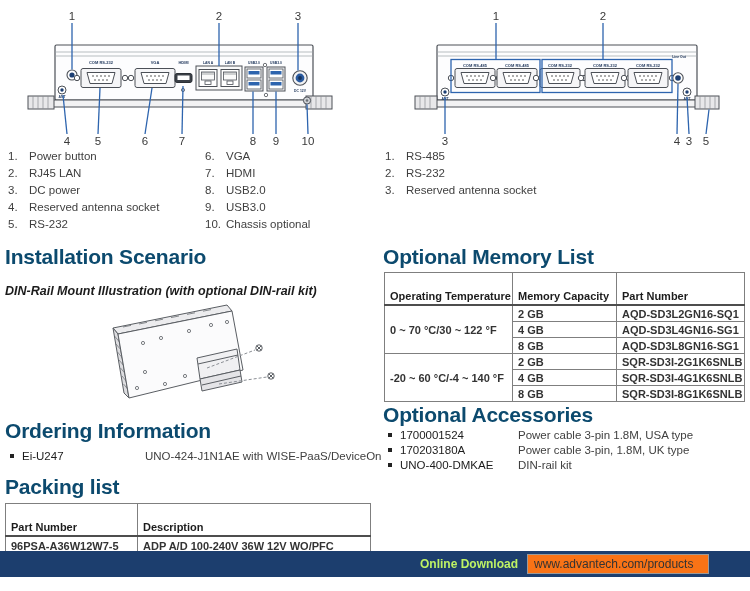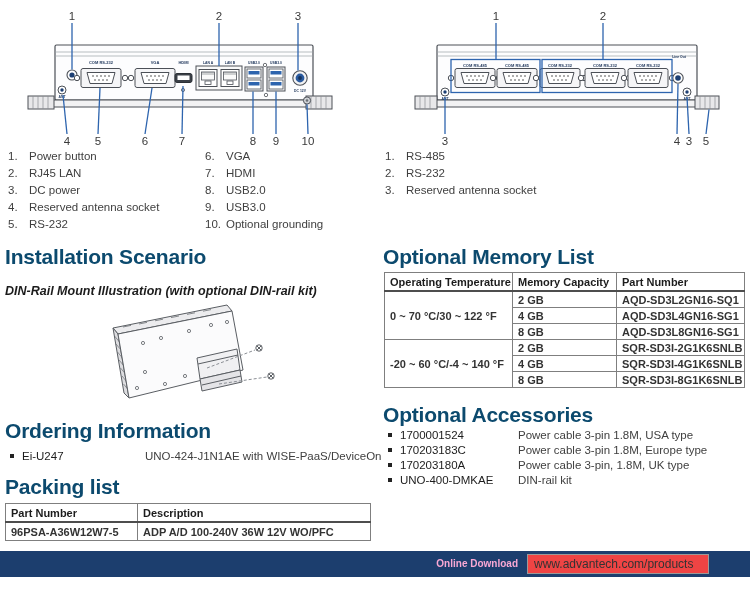--- a/index.html
+++ b/index.html
@@ -27,30 +27,30 @@
   .b-sq { position:absolute; left:0; top:5px; width:4px; height:4px; background:#222; }
   .b-code { position:absolute; left:12px; font-weight:normal; color:#1c1c1c; }
   .b-desc { position:absolute; left:130px; color:#3f3f3f; }
   .b-desc-ord { left:135px; }
   
   .dtable { border-collapse:collapse; width:100%; font-size:11px; color:#333; table-layout:fixed; }
   .dtable th, .dtable td {
     border:1px solid #7f7f7f; padding:1px 5px; text-align:left;
     height:13px; overflow:hidden; white-space:nowrap;font-weight:bold;
   }
-  .dtable th { font-weight:bold; color:#1c1c1c; border-bottom:2px solid #4d4d4d; padding-top:2px; padding-bottom:2px; }
+  .dtable th { font-weight:bold; color:#1c1c1c; border-bottom:2px solid #4d4d4d; padding-top:16px; padding-bottom:2px; }
   
   .footer-bar { position:absolute; left:0; top:551px; width:750px; height:26px; background:#1c3e6e; }
   .footer-label {
     position:absolute; left:0; top:0; width:518px; height:26px; line-height:26px;
-    text-align:right; color:#f9a8d4; font-size:10px; font-weight:bold;
+    text-align:right; color:#bef264; font-size:12px; font-weight:bold;
   }
   .footer-url-box {
     position:absolute; left:527px; top:3px; width:180px; height:18px;
-    background:#ef4444; border:1px solid #9a9a9a;
+    background:#f97316; border:1px solid #9a9a9a;
   }
   .footer-url-box span { display:block; line-height:18px; padding-left:6px; font-size:12px; color:#333; }
   
   svg text.num { font-family:"Liberation Sans",sans-serif; font-size:11.5px; fill:#3a3a3a; text-anchor:middle; }
   svg text.plab { font-family:"Liberation Sans",sans-serif; font-size:4px; font-weight:bold; fill:#233a5e; text-anchor:middle; }
   svg text.plab2 { font-family:"Liberation Sans",sans-serif; font-size:3.4px; font-weight:bold; fill:#233a5e; text-anchor:middle; }
 </style>
 </head>
 <body>
 
@@ -235,21 +235,21 @@
       <div class="lrow"><span class="lnum">2.</span><span>RJ45 LAN</span></div>
       <div class="lrow"><span class="lnum">3.</span><span>DC power</span></div>
       <div class="lrow"><span class="lnum">4.</span><span>Reserved antenna socket</span></div>
       <div class="lrow"><span class="lnum">5.</span><span>RS-232</span></div>
     </div>
     <div class="lcol" style="left:197px">
       <div class="lrow"><span class="lnum">6.</span><span>VGA</span></div>
       <div class="lrow"><span class="lnum">7.</span><span>HDMI</span></div>
       <div class="lrow"><span class="lnum">8.</span><span>USB2.0</span></div>
       <div class="lrow"><span class="lnum">9.</span><span>USB3.0</span></div>
-      <div class="lrow"><span class="lnum">10.</span><span>Optional grounding</span></div>
+      <div class="lrow"><span class="lnum">10.</span><span>Chassis optional</span></div>
     </div>
   </div>
 
   <div class="legend" style="left:385px;top:148px;width:360px;height:92px">
     <div class="lcol" style="left:0">
       <div class="lrow"><span class="lnum">1.</span><span>RS-485</span></div>
       <div class="lrow"><span class="lnum">2.</span><span>RS-232</span></div>
       <div class="lrow"><span class="lnum">3.</span><span>Reserved antenna socket</span></div>
     </div>
   </div>
@@ -375,25 +375,20 @@
 
   <h2 class="section-title" style="left:383px;top:402px">Optional Accessories</h2>
   <div class="abs" style="left:388px;top:428px;width:360px">
     <div class="b-row">
       <span class="b-sq"></span>
       <span class="b-code">1700001524</span>
       <span class="b-desc">Power cable 3-pin 1.8M, USA type</span>
     </div>
     <div class="b-row">
       <span class="b-sq"></span>
-      <span class="b-code">170203183C</span>
-      <span class="b-desc">Power cable 3-pin 1.8M, Europe type</span>
-    </div>
-    <div class="b-row">
-      <span class="b-sq"></span>
       <span class="b-code">170203180A</span>
       <span class="b-desc">Power cable 3-pin, 1.8M, UK type</span>
     </div>
     <div class="b-row">
       <span class="b-sq"></span>
       <span class="b-code">UNO-400-DMKAE</span>
       <span class="b-desc">DIN-rail kit</span>
     </div>
   </div>
 

